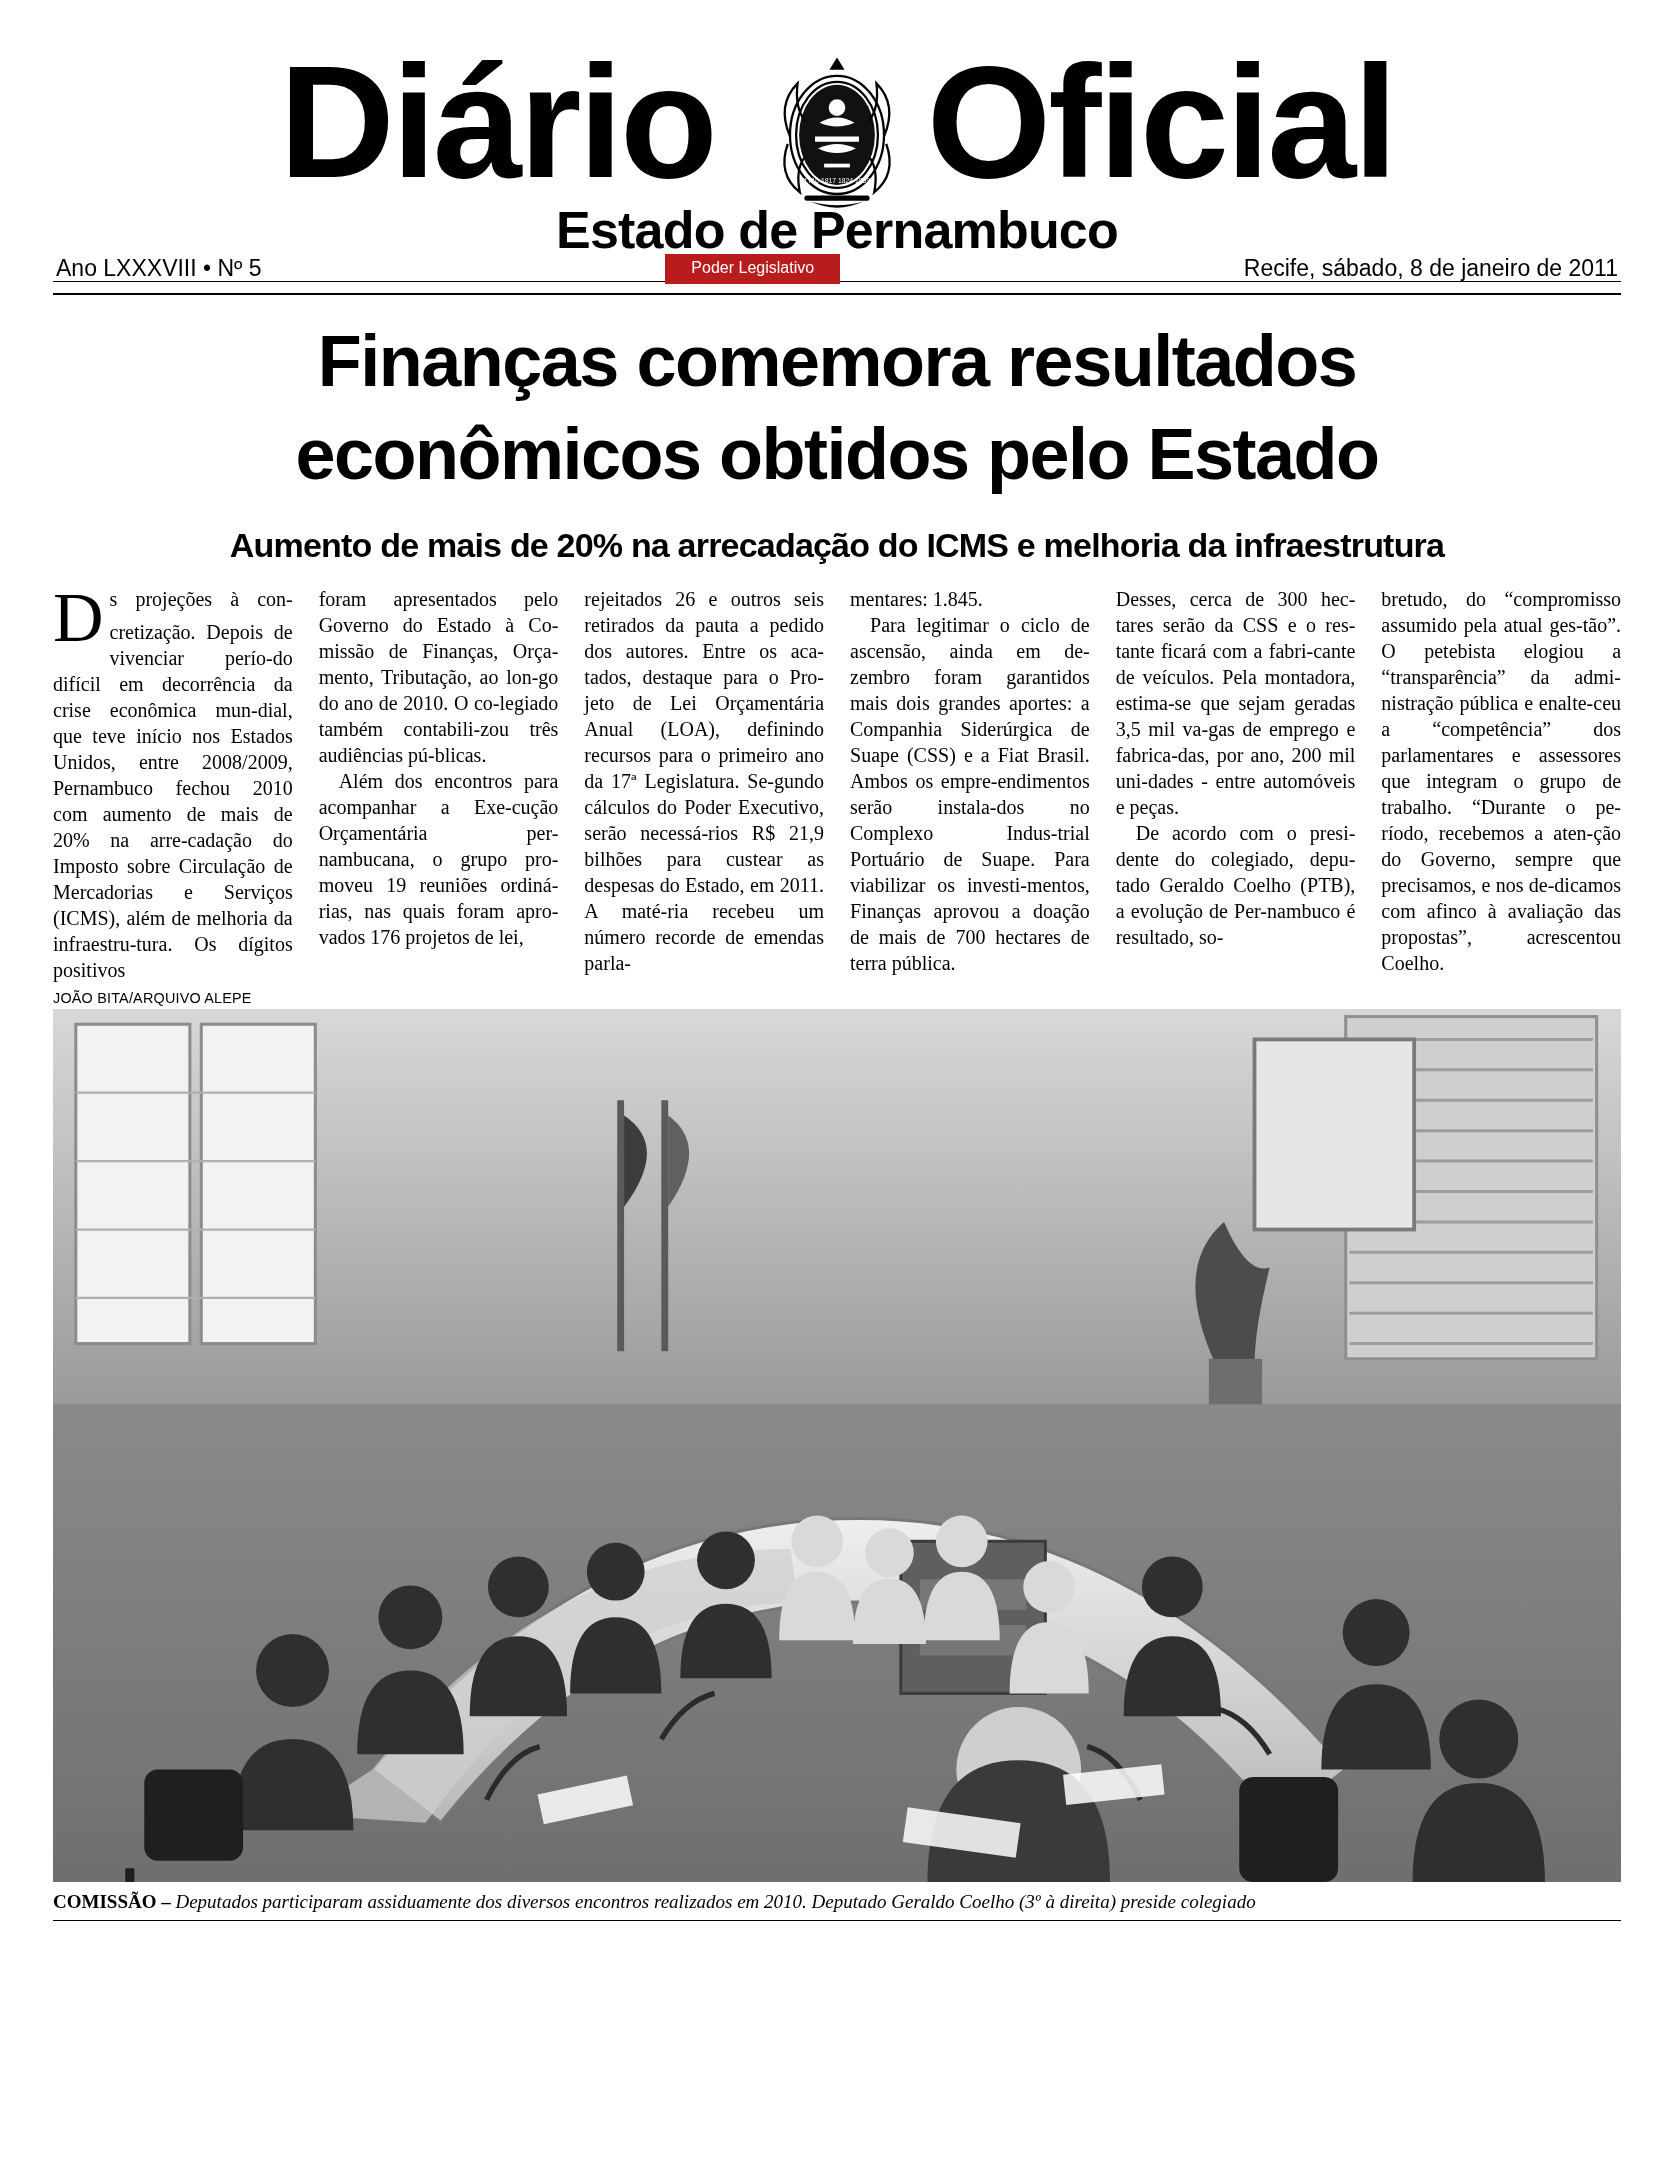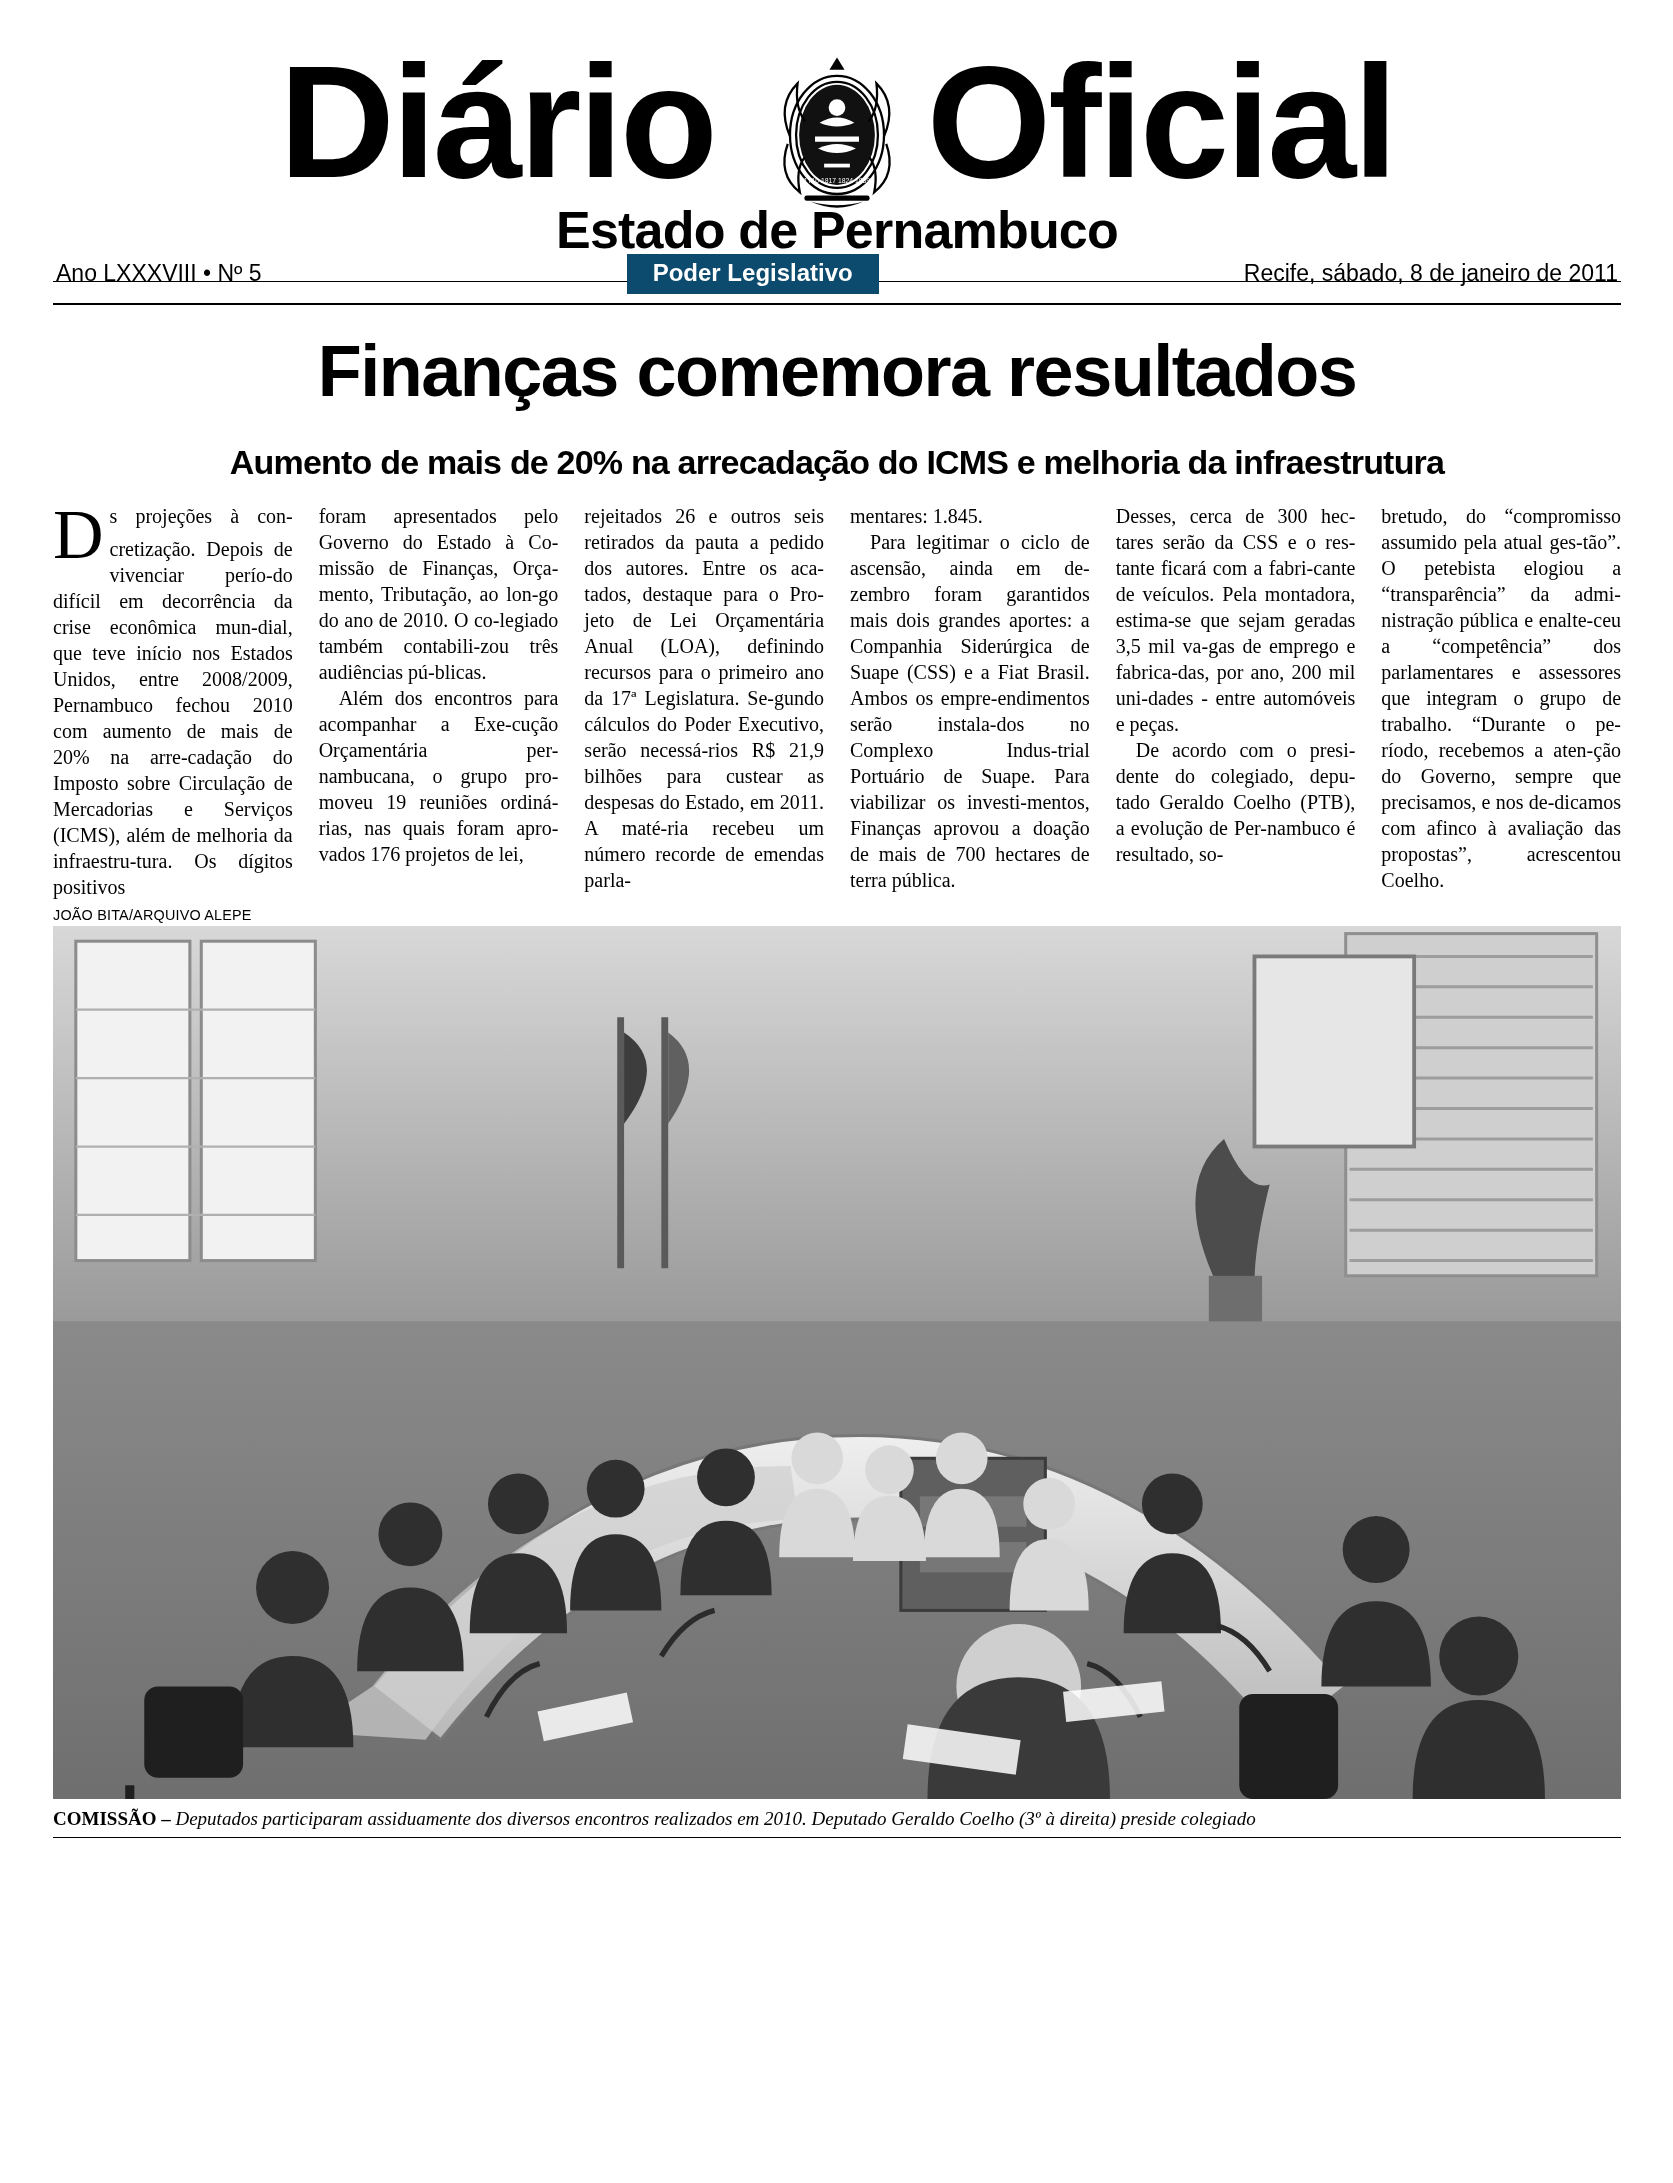--- a/index.html
+++ b/index.html
@@ -75,24 +75,24 @@
     align-items: center;
     justify-content: space-between;
     font-family: "Liberation Sans", sans-serif;
     font-size: 23px;
     padding: 10.6px 3px 9px 3px;
     position: relative;
   }
   .infobar .left { white-space: nowrap; }
   .infobar .right { white-space: nowrap; }
   .poder {
-    background: #0c4a6e;
+    background: #b91c1c;
     color: #fff;
-    font-weight: bold;
-    font-size: 24px;
+    font-weight: normal;
+    font-size: 16px;
     padding: 5.3px 26px 6.8px 26px;
     letter-spacing: 0px;
     white-space: nowrap;
   }
   .rule-thick {
     border-top: 2.3px solid #000;
   }
 
   
   .headline {
@@ -226,20 +226,21 @@
 
     <div class="infobar">
       <div class="left">Ano LXXXVIII • Nº 5</div>
       <div class="poder">Poder Legislativo</div>
       <div class="right">Recife, sábado, 8 de janeiro de 2011</div>
     </div>
     <div class="rule-thick"></div>
 
     <div class="headline">
       <div>Finanças comemora resultados</div>
+      <div>econômicos obtidos pelo Estado</div>
     </div>
     <div class="subhead">Aumento de mais de 20% na arrecadação do ICMS e melhoria da infraestrutura</div>
 
     <div class="cols">
       <div class="col">
         <p class="dropcap-p"><span class="dropcap">D</span><span>as projeções à con-cretização. Depois de vivenciar perío-do difícil em decorrência da crise econômica mun-dial, que teve início nos Estados Unidos, entre 2008/2009, Pernambuco fechou 2010 com aumento de mais de 20% na arre-cadação do Imposto sobre Circulação de Mercadorias e Serviços (ICMS), além de melhoria da infraestru-tura. Os dígitos positivos</span></p>
       </div>
       <div class="col">
         <p>foram apresentados pelo Governo do Estado à Co-missão de Finanças, Orça-mento, Tributação, ao lon-go do ano de 2010. O co-legiado também contabili-zou três audiências pú-blicas.</p>
         <p>Além dos encontros para acompanhar a Exe-cução Orçamentária per-nambucana, o grupo pro-moveu 19 reuniões ordiná-rias, nas quais foram apro-vados 176 projetos de lei,</p>

